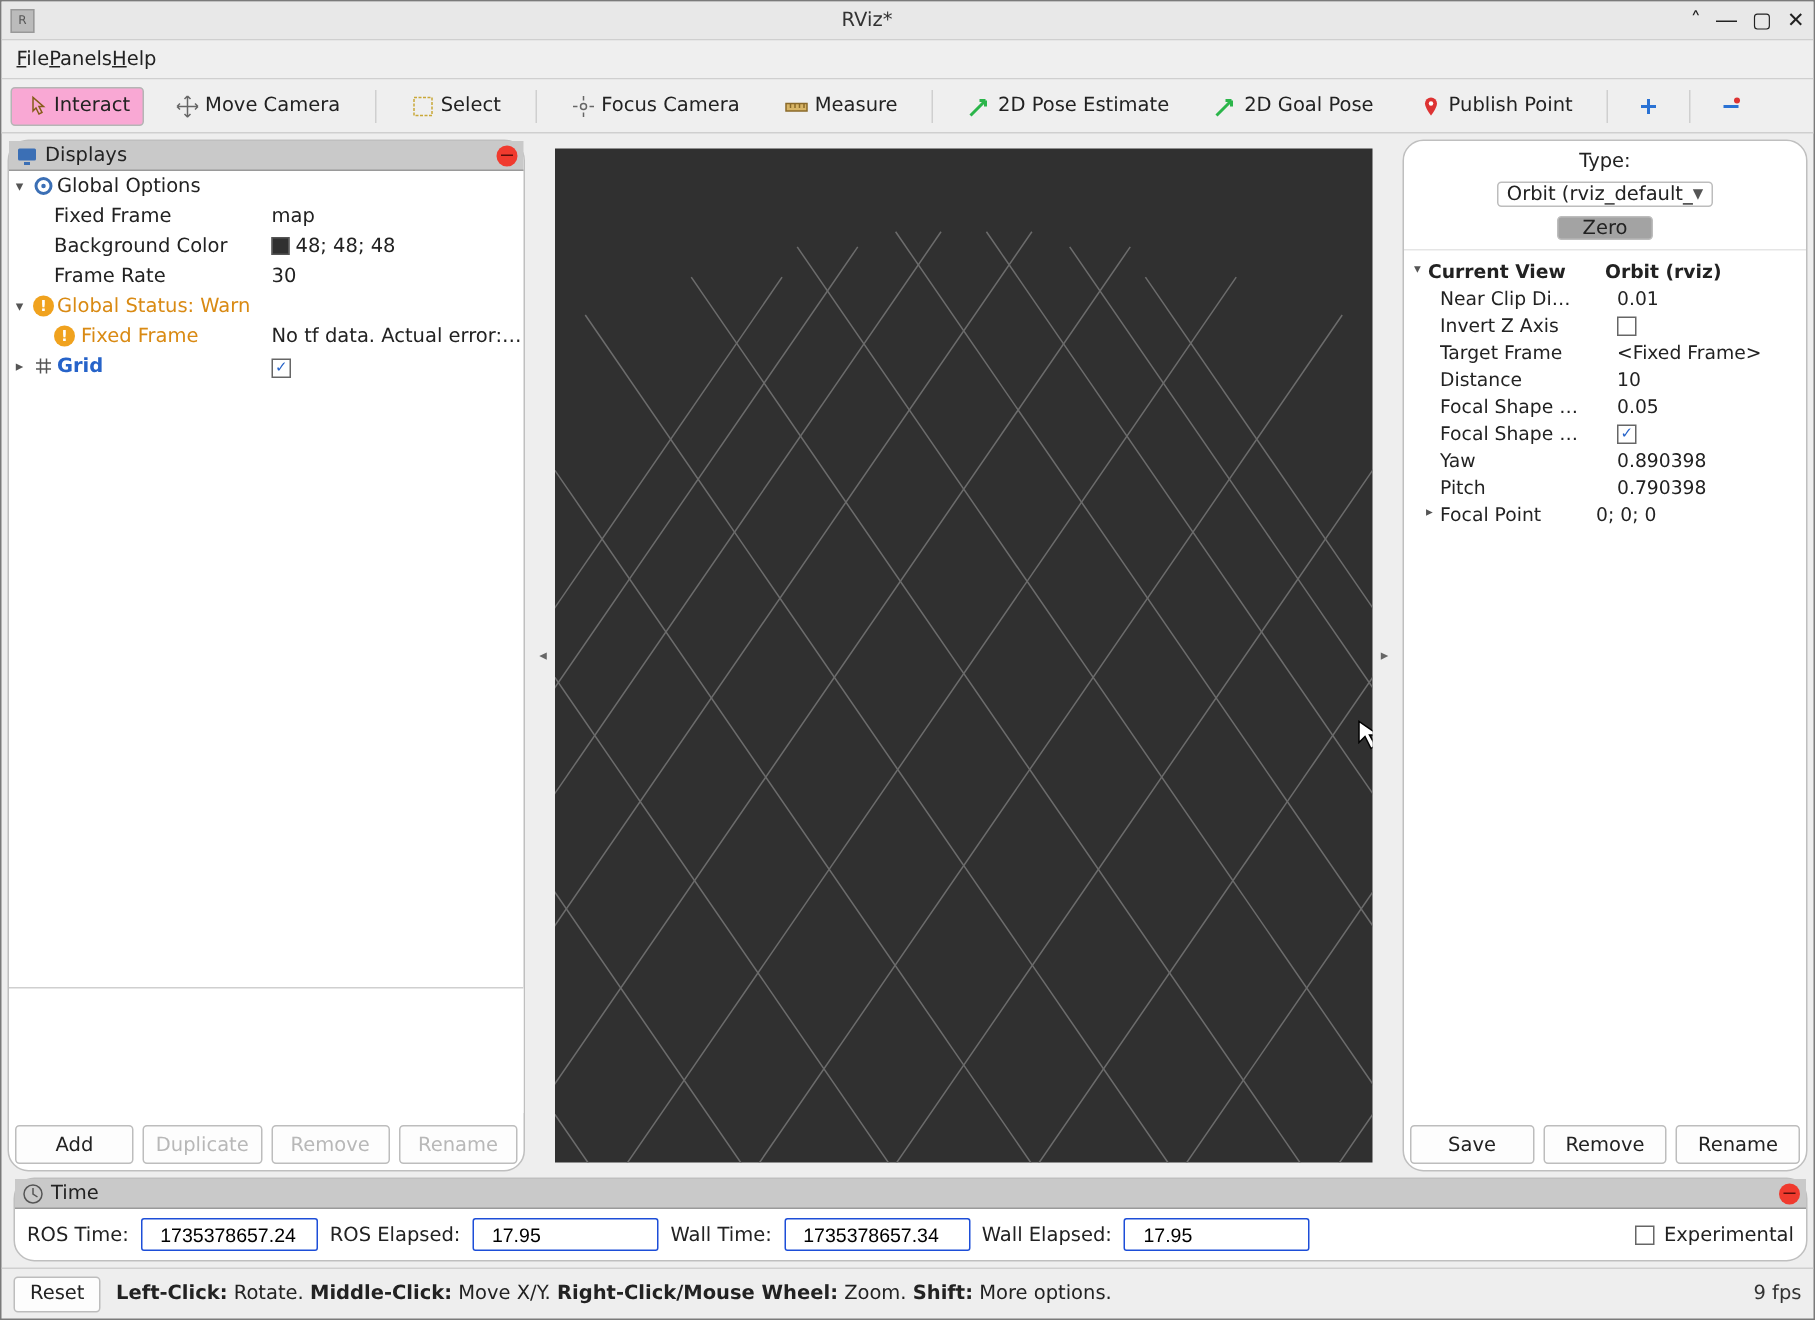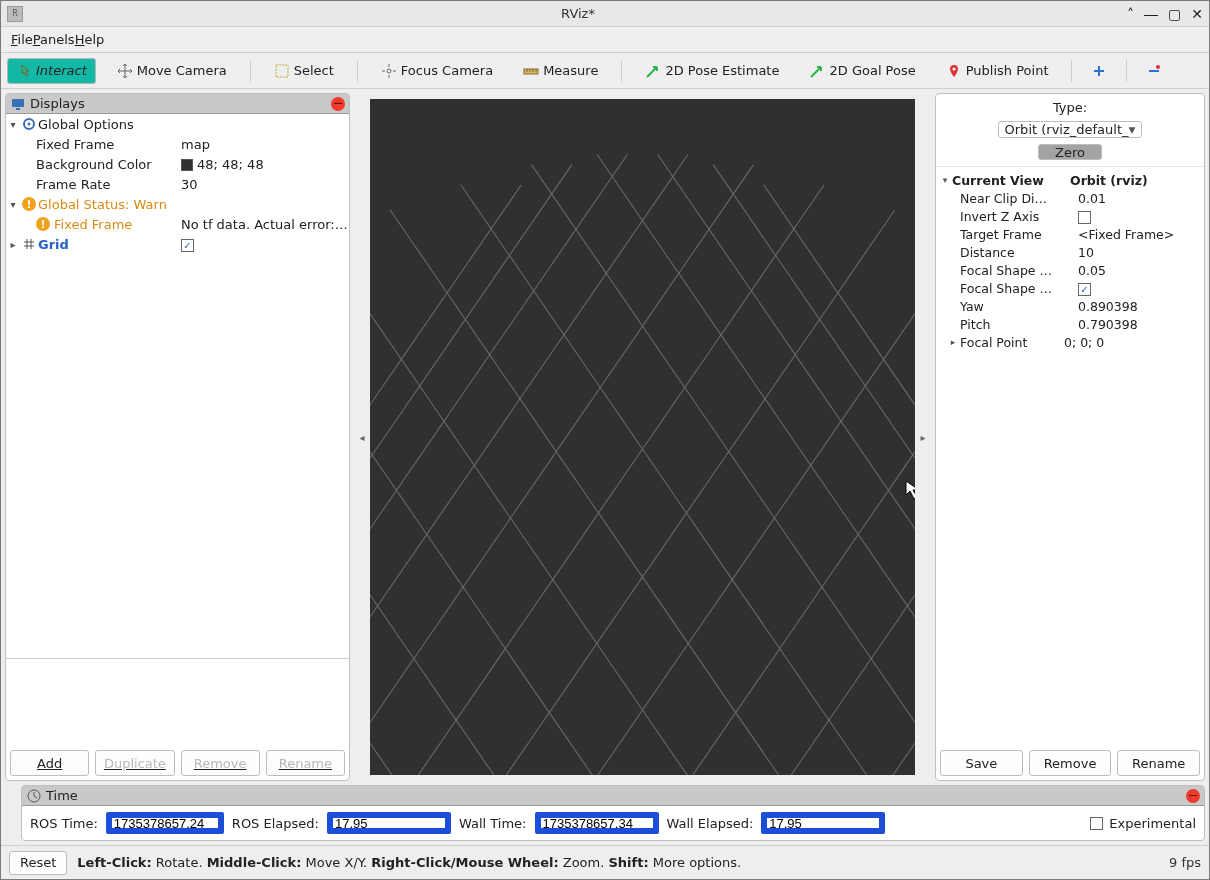--- a/index.html
+++ b/index.html
@@ -11,26 +11,26 @@
   .titlebar .title { flex:1; text-align:center; font-weight:500; color:#333; }
   .titlebar .win-controls { display:flex; gap:10px; font-size:14px; }
   .titlebar .win-controls span { cursor:pointer; }
   
   .menubar { height:26px; display:flex; align-items:center; padding:0 10px; border-bottom:1px solid #cfcfcf; background:#efefef;}
   .menubar .menu-item { cursor:pointer; }
   .menubar .menu-item .ul { text-decoration: underline; }
   
   .toolbar { height:36px; display:flex; align-items:center; padding:4px 6px; gap:12px; border-bottom:1px solid #cfcfcf; background:#efefef; }
   .toolbtn { display:flex; align-items:center; gap:4px; padding:4px 8px; border:1px solid transparent; border-radius:3px; cursor:pointer; }
-  .toolbtn.active { border:1px solid #b5b5b5; background:#14b8a6;font-style:italic; }
+  .toolbtn.active { border:1px solid #b5b5b5; background:#f9a8d4; }
   .tool-sep { width:1px; height:22px; background:#cfcfcf; margin:0 2px; }
   .icon { width:16px; height:16px; display:inline-flex; align-items:center; justify-content:center; font-size:12px; }
   
   .mainrow { flex:1; display:flex; min-height:0; padding:4px; gap:4px; }
-  .panel { border:1px solid #bfbfbf; background:#fff; display:flex; flex-direction:column; border-radius:4px; }
+  .panel { border:1px solid #bfbfbf; background:#fff; display:flex; flex-direction:column; border-radius:14px; }
   .panel-title { background:#c9c9c9; color:#222; font-weight:500; display:flex; align-items:center; padding:1px 4px; height:20px; border-bottom:1px solid #9a9a9a; }
   .panel-title .pt-icon { width:16px; height:16px; margin-right:4px; display:inline-flex; align-items:center; justify-content:center; }
   .panel-title .pt-close { margin-left:auto; width:14px; height:14px; border-radius:7px; background:#f03a2e; display:flex; align-items:center; justify-content:center; cursor:pointer; }
   .panel-title .pt-close::after { content:""; width:8px; height:1.5px; background:#5b0e0a;}
   
   .displays-panel { width:345px; }
   .tree { flex:1; overflow:auto; font-size:13px; }
   .tree-row { display:flex; align-items:center; height:20px; }
   .tree-row .arrow { width:14px; text-align:center; color:#555; font-size:10px; cursor:pointer;}
   .tree-row .icon-slot { width:18px; display:flex; align-items:center; justify-content:center; }
@@ -38,21 +38,21 @@
   .tree-split { display:flex; }
   .tree-col-label { width:175px; }
   .tree-col-value { flex:1; }
   .indent1 { padding-left:30px;}
   .warn { color:#d98a13; }
   .link-blue { color:#2663c9; font-weight:600;}
   .status-warn-icon { width:14px;height:14px;border-radius:7px;background:#f0a21e;display:flex;align-items:center;justify-content:center;color:#fff;font-size:10px;font-weight:700;}
   .color-swatch { width:12px;height:12px;border:1px solid #555;background:#303030;display:inline-block;margin-right:4px;vertical-align:middle;}
   .chk { width:13px;height:13px;border:1px solid #666;display:inline-flex;align-items:center;justify-content:center;font-size:10px;color:#2663c9;}
   .panel-desc { height:84px; border-top:1px solid #cfcfcf; background:#fff; margin:4px 0;}
-  .panel-btnrow { display:flex; gap:6px; padding:4px;text-decoration:underline; }
+  .panel-btnrow { display:flex; gap:6px; padding:4px; }
   .btn { flex:1; height:26px; border:1px solid #bdbdbd; background:#fdfdfd; border-radius:3px; cursor:pointer; font-size:13px; display:flex; align-items:center; justify-content:center; }
   .btn.disabled { color:#b8b8b8; }
   
   .centerwrap { flex:1; display:flex; align-items:stretch; position:relative; }
   .sidehandle { width:16px; display:flex; align-items:center; justify-content:center; background:transparent; }
   .sidehandle .tri { font-size:10px; color:#666; cursor:pointer;}
   .view3d { flex:1; margin:6px 0; background:#303030; position:relative; overflow:hidden; }
   .view3d svg { position:absolute; inset:0; }
   .cursor3d { position:absolute; left:534px; top:380px; pointer-events:none; }
   
@@ -63,24 +63,24 @@
   .btn-small { height:16px; padding:0 16px; border:1px solid #bdbdbd; border-radius:3px; background:#a3a3a3; cursor:pointer; display:flex; align-items:center;}
   .proptree { flex:1; overflow:auto; font-size:12.5px; padding:4px 2px 4px 2px;}
   .prow { display:flex; height:18px; align-items:center;}
   .prow .arrow { width:14px; text-align:center; font-size:9px; color:#555; cursor:pointer;}
   .prow .plabel { width:118px; white-space:nowrap; overflow:hidden; text-overflow:ellipsis;}
   .prow .pvalue { flex:1; white-space:nowrap; overflow:hidden; text-overflow:ellipsis;}
   .prow.header .plabel,.prow.header .pvalue { font-weight:700;}
   .prow .indent { width:22px;}
   .views-btnrow { display:flex; gap:6px; padding:4px;}
   
-  .time-panel { margin:0 4px 4px 20px; }
+  .time-panel { margin:0 4px 4px 8px; }
   .time-body { display:flex; align-items:center; gap:8px; padding:6px 8px;}
   .time-body label { white-space:nowrap;}
-  .txtfield { height:22px; border:6px solid #1d4ed8; background:#fff; padding:0 2px; font-size:13px; border-radius:2px;}
+  .txtfield { height:22px; border:1px solid #1d4ed8; background:#fff; padding:0 12px; font-size:13px; border-radius:2px;}
   .txt-w1 { width:118px;} .txt-w2 { width:124px;}
   .exp-check { margin-left:auto; display:flex; align-items:center; gap:6px;}
   
   .statusbar { height:34px; display:flex; align-items:center; padding:0 8px; gap:10px; border-top:1px solid #cfcfcf;}
   .hint b { font-weight:700;}
   .fps { margin-left:auto; color:#333;}
 </style>
 </head>
 <body>
 

